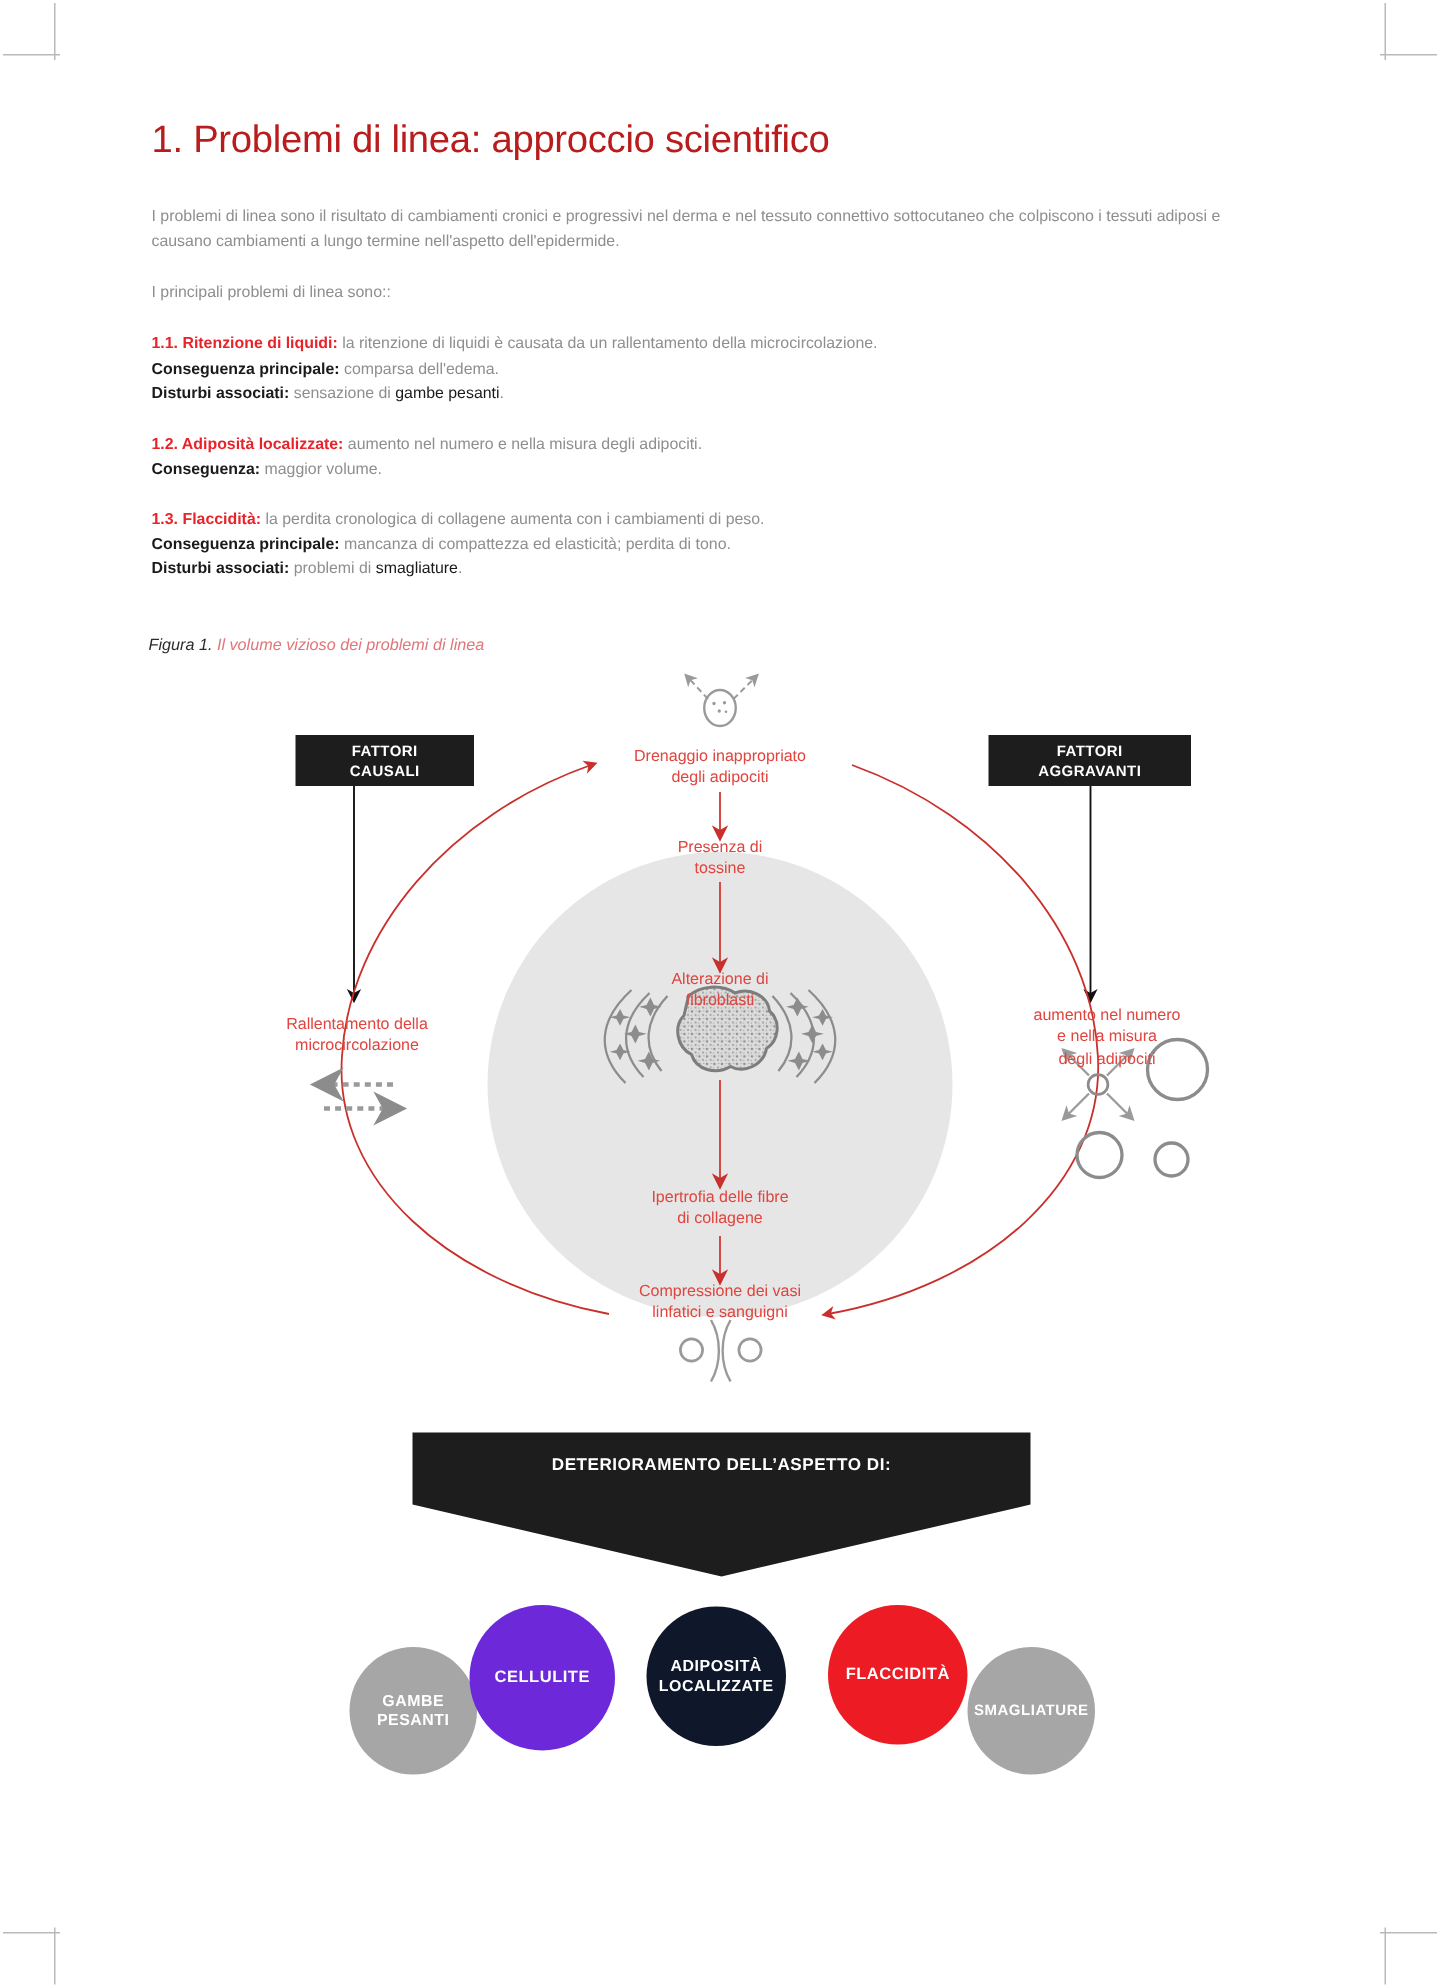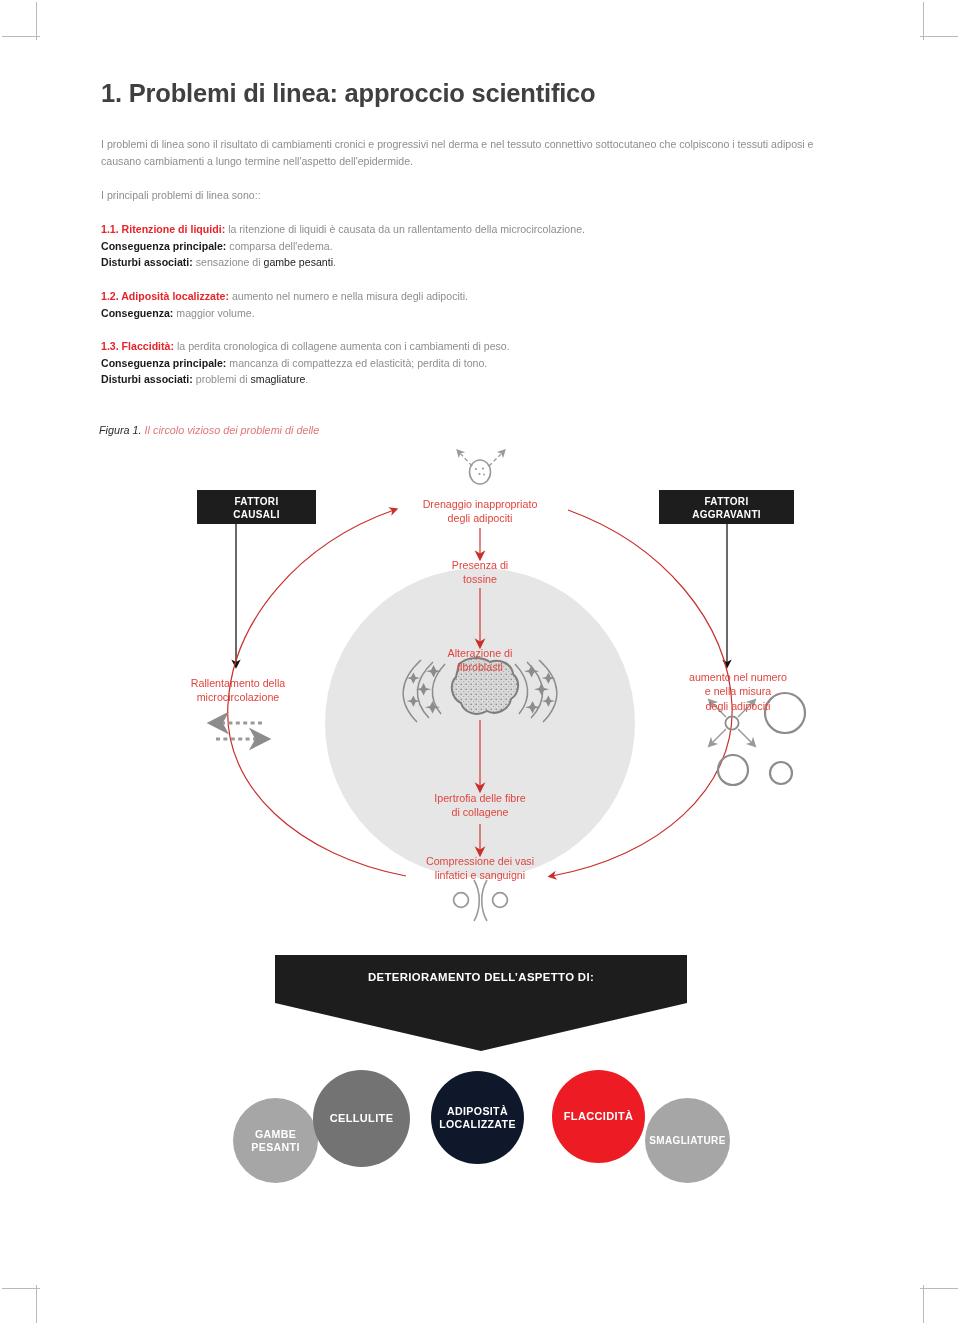--- a/index.html
+++ b/index.html
@@ -11,22 +11,22 @@
   .cm{position:absolute;background:#b9b9b9;}
   .cm.h{height:1px;width:38px;}
   .cm.v{width:1px;height:38px;}
 
   
   #textblock{position:absolute;left:101px;top:78px;width:762px;}
   h1.title{
     margin:0;
     font-size:25.5px;
     line-height:1.2;
-    font-weight:bold;
-    color:#404040;
+    font-weight:normal;
+    color:#b91c1c;
     letter-spacing:-0.2px;
   }
   p.intro{
     margin:27px 16px 0 0;
     font-size:10.6px;
     line-height:1.62;
     color:#8e8e8e;
   }
   p.lead{
     margin:17px 0 0 0;
@@ -117,21 +117,21 @@
       <span class="lbl">Conseguenza principale:</span><span> mancanza di compattezza ed elasticità; perdita di tono.</span>
     </div>
     <div>
       <span class="lbl">Disturbi associati:</span><span> problemi di </span><span class="strong">smagliature</span><span>.</span>
     </div>
   </div>
 
 </div>
 
 <div id="figcap">
-  <span class="f">Figura 1.</span><span class="t"> Il circolo vizioso dei problemi di delle</span>
+  <span class="f">Figura 1.</span><span class="t"> Il volume vizioso dei problemi di linea</span>
 </div>
 
 <div id="diagram">
 
   <svg width="960" height="840" viewBox="0 0 960 840">
     <defs>
       <marker id="ahBlack" markerWidth="9" markerHeight="9" refX="4.2" refY="4.5" orient="auto">
         <path d="M0.5,0.7 L8,4.5 L0.5,8.3 L2.6,4.5 Z" fill="#111111"></path>
       </marker>
       <marker id="ahRed" markerWidth="9" markerHeight="9" refX="4.2" refY="4.5" orient="auto">
@@ -286,21 +286,21 @@
 
   <div class="banner-txt" style="left:275px;top:523px;width:412px;">DETERIORAMENTO DELL’ASPETTO DI:</div>
 
   <div class="bubble" style="left:233px;top:1141px;width:85px;height:85px;background:#a6a6a6;top:650px;">
     <div>
       <div>GAMBE</div>
       <div>PESANTI</div>
     </div>
   </div>
 
-  <div class="bubble" style="left:313px;top:622px;width:97px;height:97px;background:#737373;font-size:11px;">
+  <div class="bubble" style="left:313px;top:622px;width:97px;height:97px;background:#6d28d9;font-size:11px;">
     <div>
       <div>CELLULITE</div>
     </div>
   </div>
 
   <div class="bubble" style="left:431px;top:623px;width:93px;height:93px;background:#0f172a;">
     <div>
       <div>ADIPOSITÀ</div>
       <div>LOCALIZZATE</div>
     </div>

